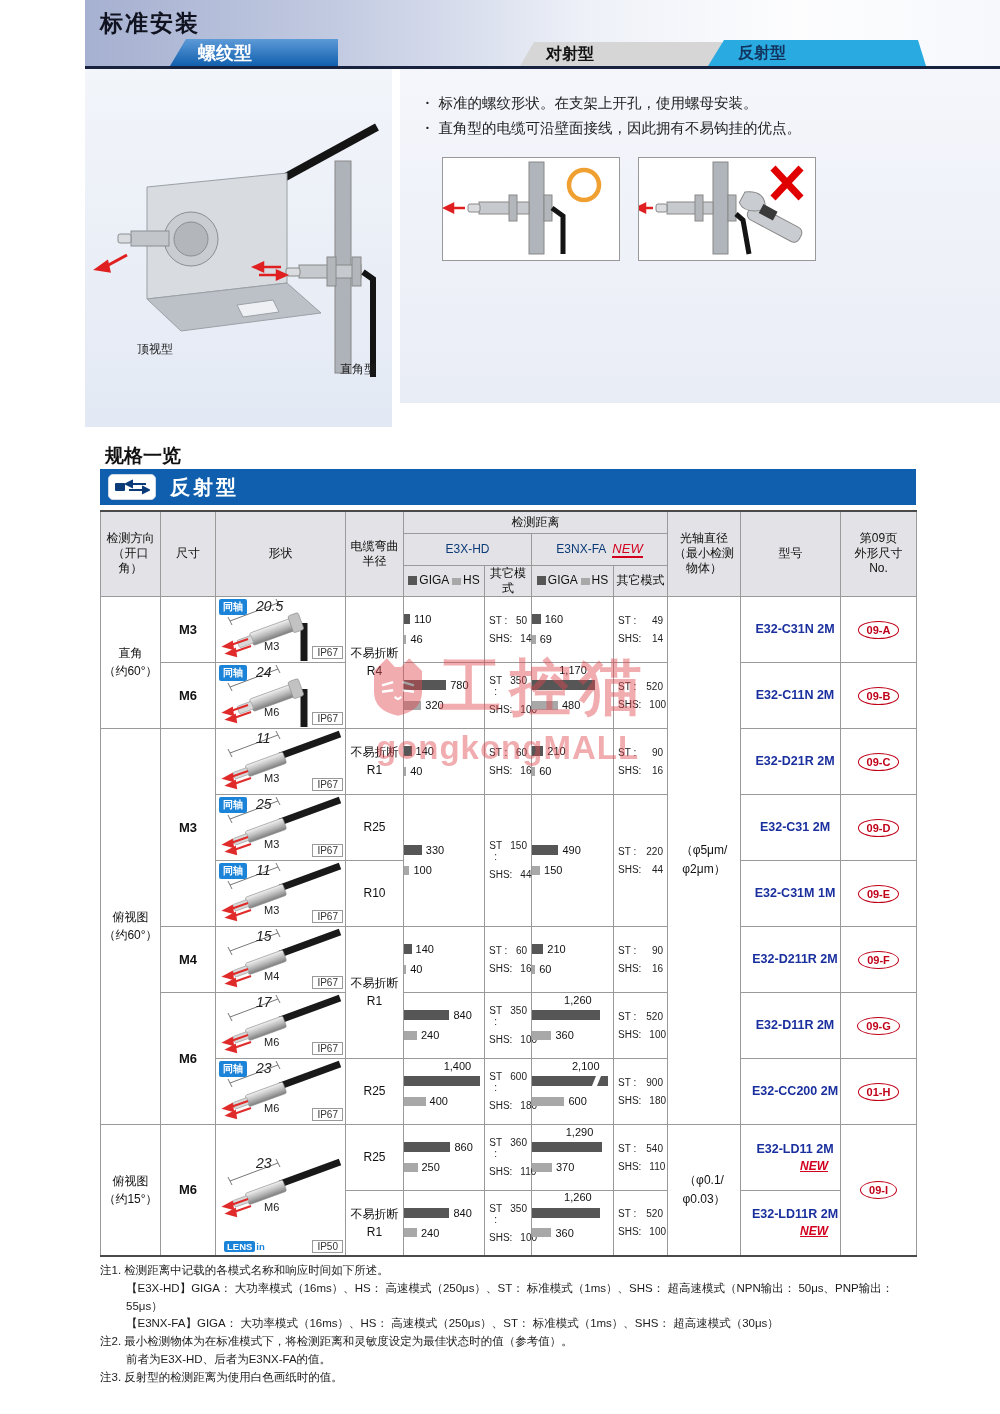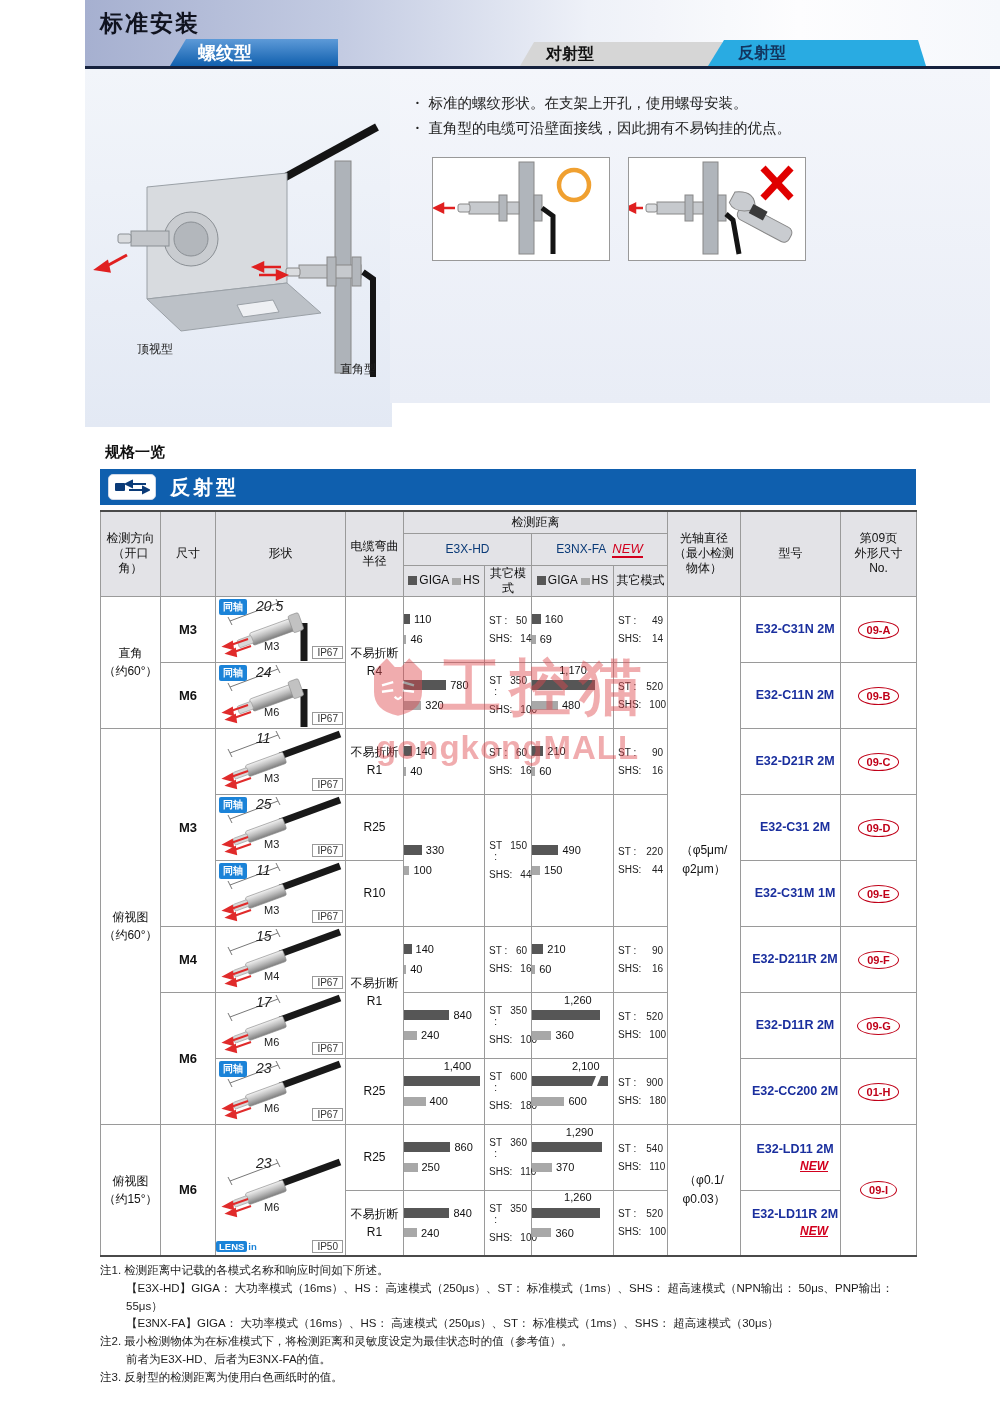--- a/index.html
+++ b/index.html
@@ -13,27 +13,27 @@
   .tab-active{left:170px;top:39px;width:168px;height:27px;background:linear-gradient(180deg,#5d9ad8,#1160ae);
     clip-path:polygon(16px 0,100% 0,100% 100%,0 100%);color:#fff;font-size:18px;padding-left:28px;box-sizing:border-box;}
   .tab-gray{left:520px;top:42px;width:202px;height:24px;background:#d6d6d6;
     clip-path:polygon(14px 0,100% 0,100% 100%,0 100%);color:#111;font-size:16px;padding-left:26px;box-sizing:border-box;}
   .tab-cyan{left:708px;top:40px;width:218px;height:26px;background:#29abe2;
     clip-path:polygon(16px 0,calc(100% - 8px) 0,100% 100%,0 100%);color:#12355f;font-size:16px;padding-left:30px;box-sizing:border-box;}
   
   .introband{position:absolute;left:85px;top:69px;width:915px;height:358px;}
   .panel-left{position:absolute;left:0;top:0;width:307px;height:358px;
     background:linear-gradient(180deg,#f2f5fa 0%,#e3e9f4 100%);}
-  .panel-right{position:absolute;left:305px;top:0;width:600px;height:334px;
+  .panel-right{position:absolute;left:315px;top:0;width:600px;height:334px;
     background:linear-gradient(180deg,#f4f6fb 0%,#e9edf6 100%);}
   .ill-label{position:absolute;font-size:12px;color:#222;}
   .bullets{position:absolute;left:20px;top:22px;font-size:14.5px;color:#222;line-height:1.75;}
   .demo-box{position:absolute;top:88px;width:176px;height:102px;background:#fff;border:1px solid #999;}
   
-  .secline{position:absolute;left:105px;top:443px;font-size:15px;font-weight:bold;color:#111;}
+  .secline{position:absolute;left:105px;top:443px;font-size:19px;font-weight:bold;color:#111;}
   .banner{position:absolute;left:100px;top:469px;width:816px;height:36px;background:#0f5fae;display:flex;align-items:center;}
   .banner-icon{margin-left:8px;width:46px;height:24px;background:#fff;border-radius:5px;display:flex;align-items:center;justify-content:center;border:1px solid #cfd8e8;}
   .banner-text{color:#fff;font-size:20px;font-weight:bold;margin-left:14px;letter-spacing:3px;}
   
   table.spec{position:absolute;left:100px;top:510px;width:816px;border-collapse:collapse;table-layout:fixed;
     border-top:2px solid #4a4a4a;border-bottom:2px solid #4a4a4a;}
   table.spec th,table.spec td{border:1px solid #9a9a9a;padding:0;vertical-align:middle;text-align:center;background:#fff;overflow:visible;}
   table.spec th{background:#e3e3e7;font-size:12px;font-weight:normal;color:#111;line-height:1.25;}
   tr.hr1{height:22px;}tr.hr2{height:32px;}tr.hr3{height:26px;}
   tr.r{height:66px;}
@@ -58,21 +58,21 @@
   .model{color:#1a2f9e;font-weight:bold;font-size:12.5px;padding-left:9px;}
   .model-new{color:#d2001e;font-style:italic;font-weight:bold;font-size:12px;text-align:right;padding:3px 12px 0 0;text-decoration:underline;}
   .oval{display:inline-block;padding:2px 8px;border:1.5px solid #c00018;border-radius:50%;color:#c00018;font-weight:bold;font-size:11px;background:#fff;}
   
   td.col-shape{position:relative;}
   .shape-wrap{position:relative;width:100%;height:64px;}
   tr .rs2 .shape-wrap{height:130px;}
   .shape-wrap svg.fiber{position:absolute;left:0;top:0;}
   .badge-coax{position:absolute;left:3px;top:2px;background:#1b83d8;color:#fff;font-size:10px;padding:1px 4px;border-radius:2px;font-weight:bold;}
   .badge-ip{position:absolute;right:2px;bottom:2px;border:1px solid #999;background:#fff;color:#333;font-size:10px;padding:0 4px;}
-  .badge-lens{position:absolute;left:0;bottom:3px;font-size:9.5px;color:#1b83d8;font-weight:bold;}
+  .badge-lens{position:absolute;left:8px;bottom:3px;font-size:9.5px;color:#1b83d8;font-weight:bold;}
   .badge-lens b{background:#1b83d8;color:#fff;padding:0 3px;border-radius:2px;margin-right:1px;}
   .dim{position:absolute;left:40px;top:1px;font-size:14px;color:#222;font-style:italic;}
   .thr{position:absolute;left:48px;bottom:9px;font-size:11px;color:#222;}
   .rs2 .dim{top:30px;}
   .rs2 .thr{bottom:42px;}
   
   .watermark{position:absolute;left:335px;top:645px;width:345px;text-align:center;opacity:.45;color:#e0484e;pointer-events:none;z-index:5;}
   .wm-row{display:flex;align-items:center;justify-content:center;gap:10px;}
   .wm-cn{font-size:62px;font-weight:bold;letter-spacing:8px;}
   .wm-en{font-size:33px;font-weight:bold;letter-spacing:1px;}

